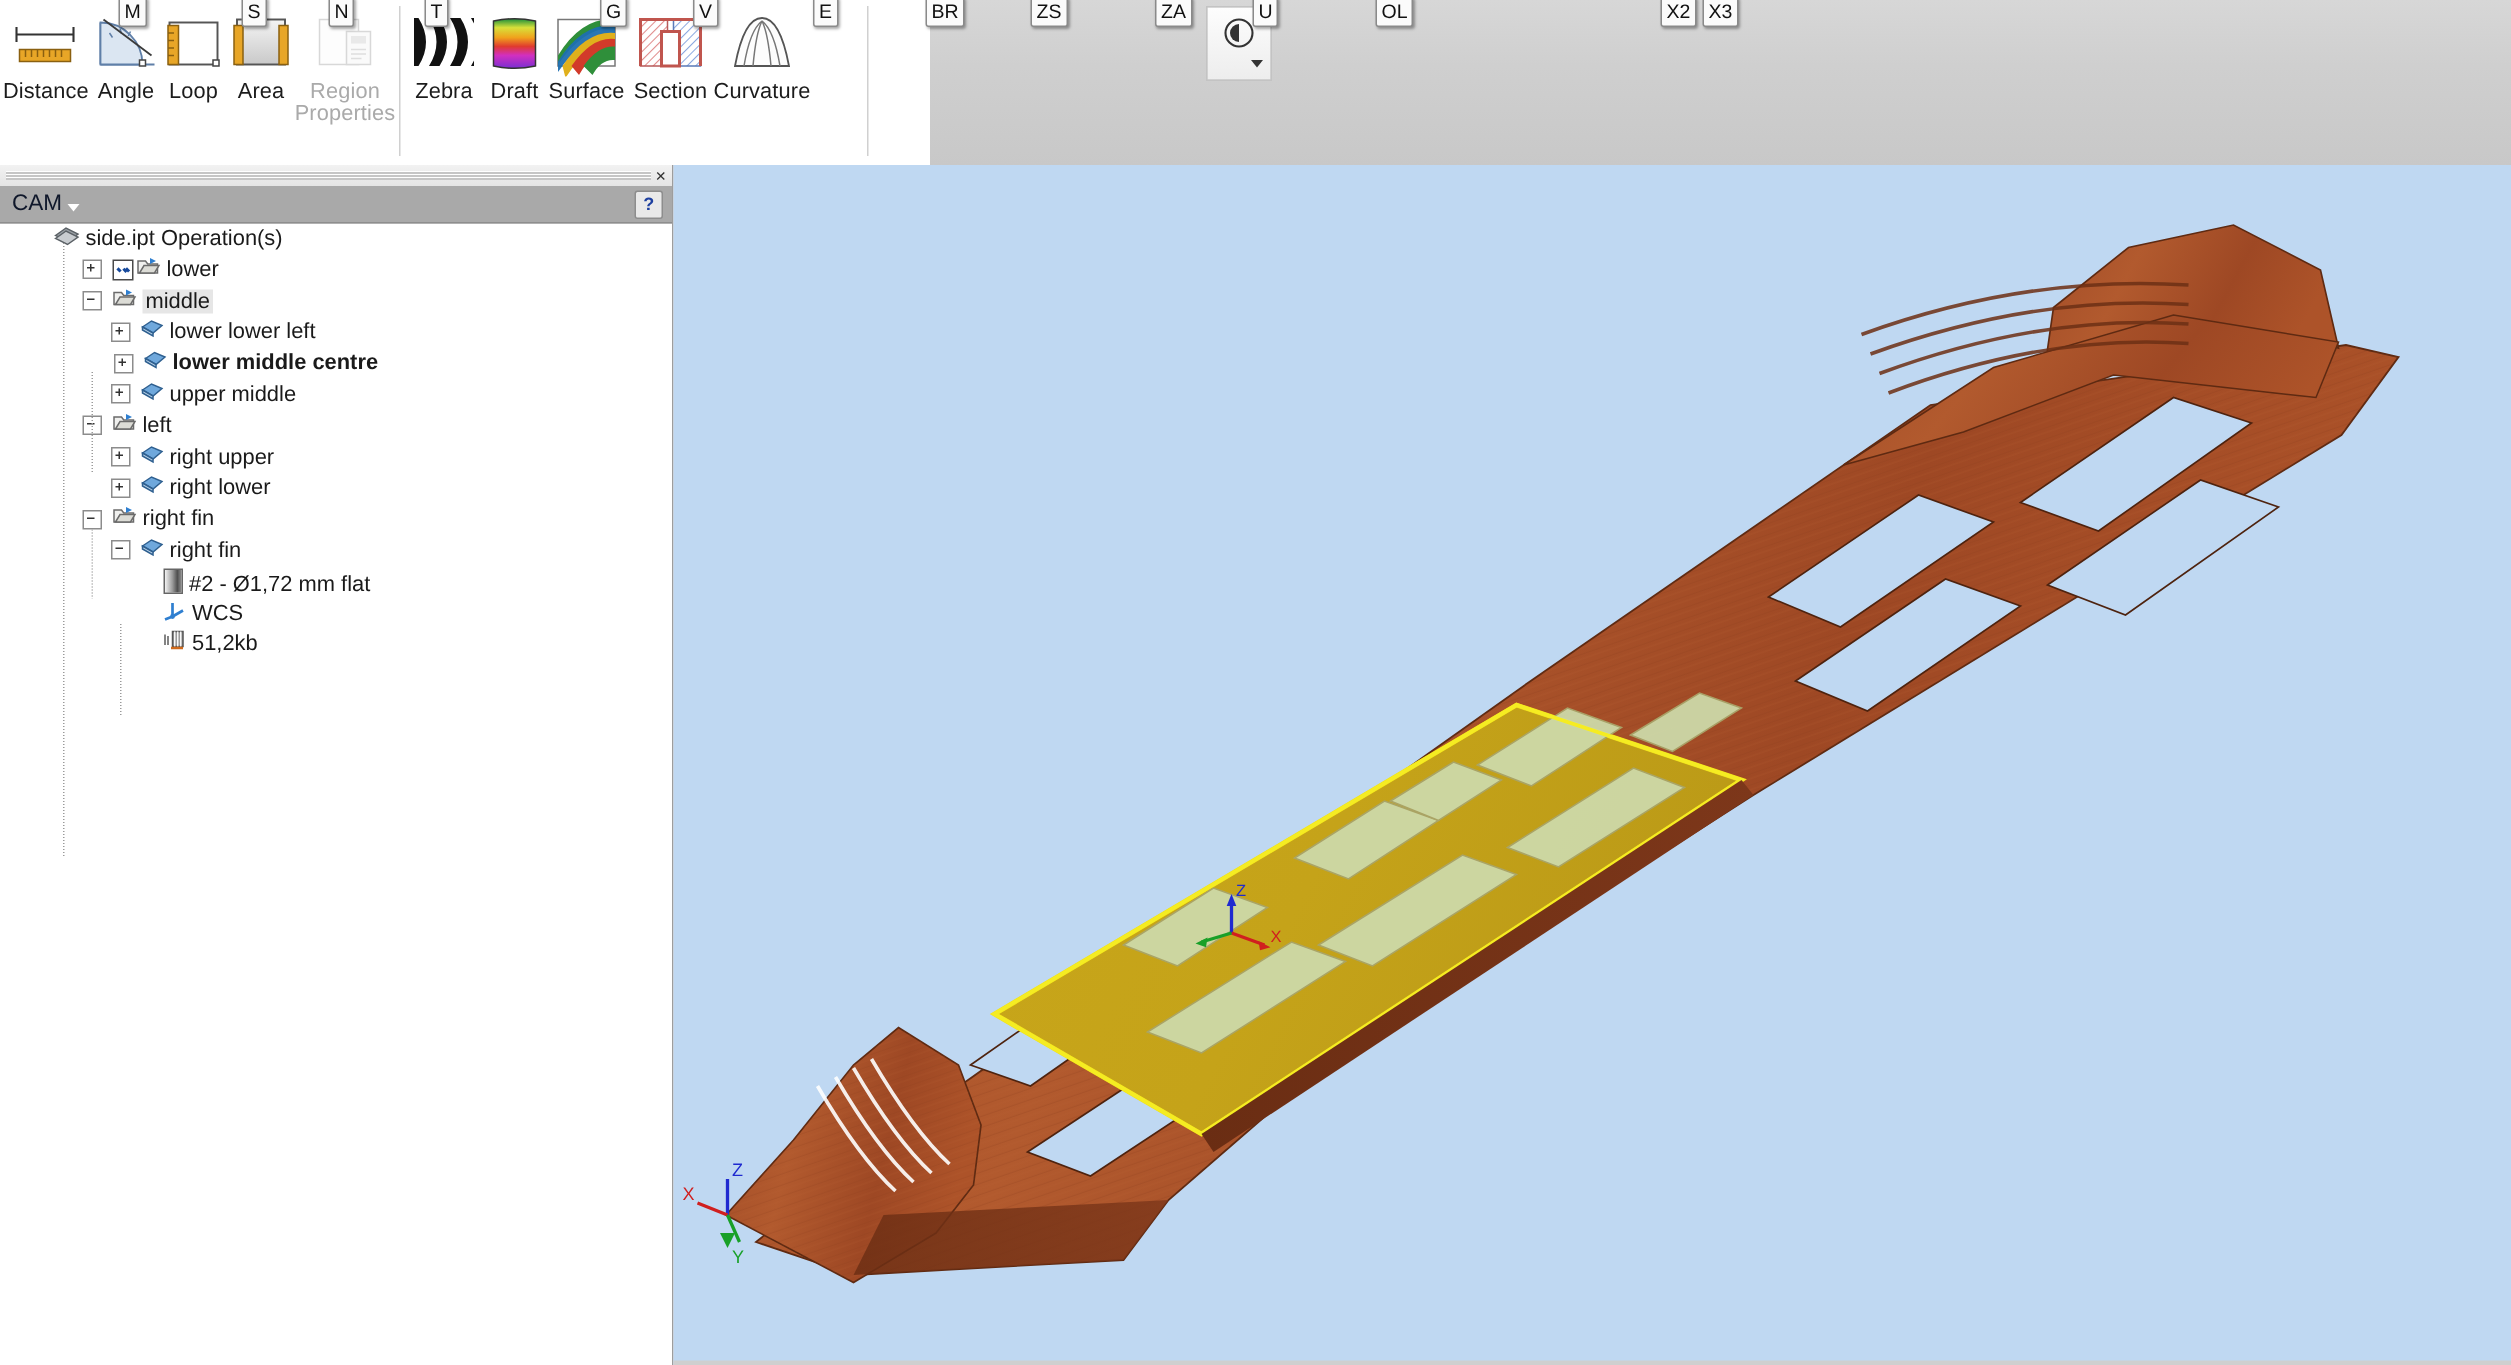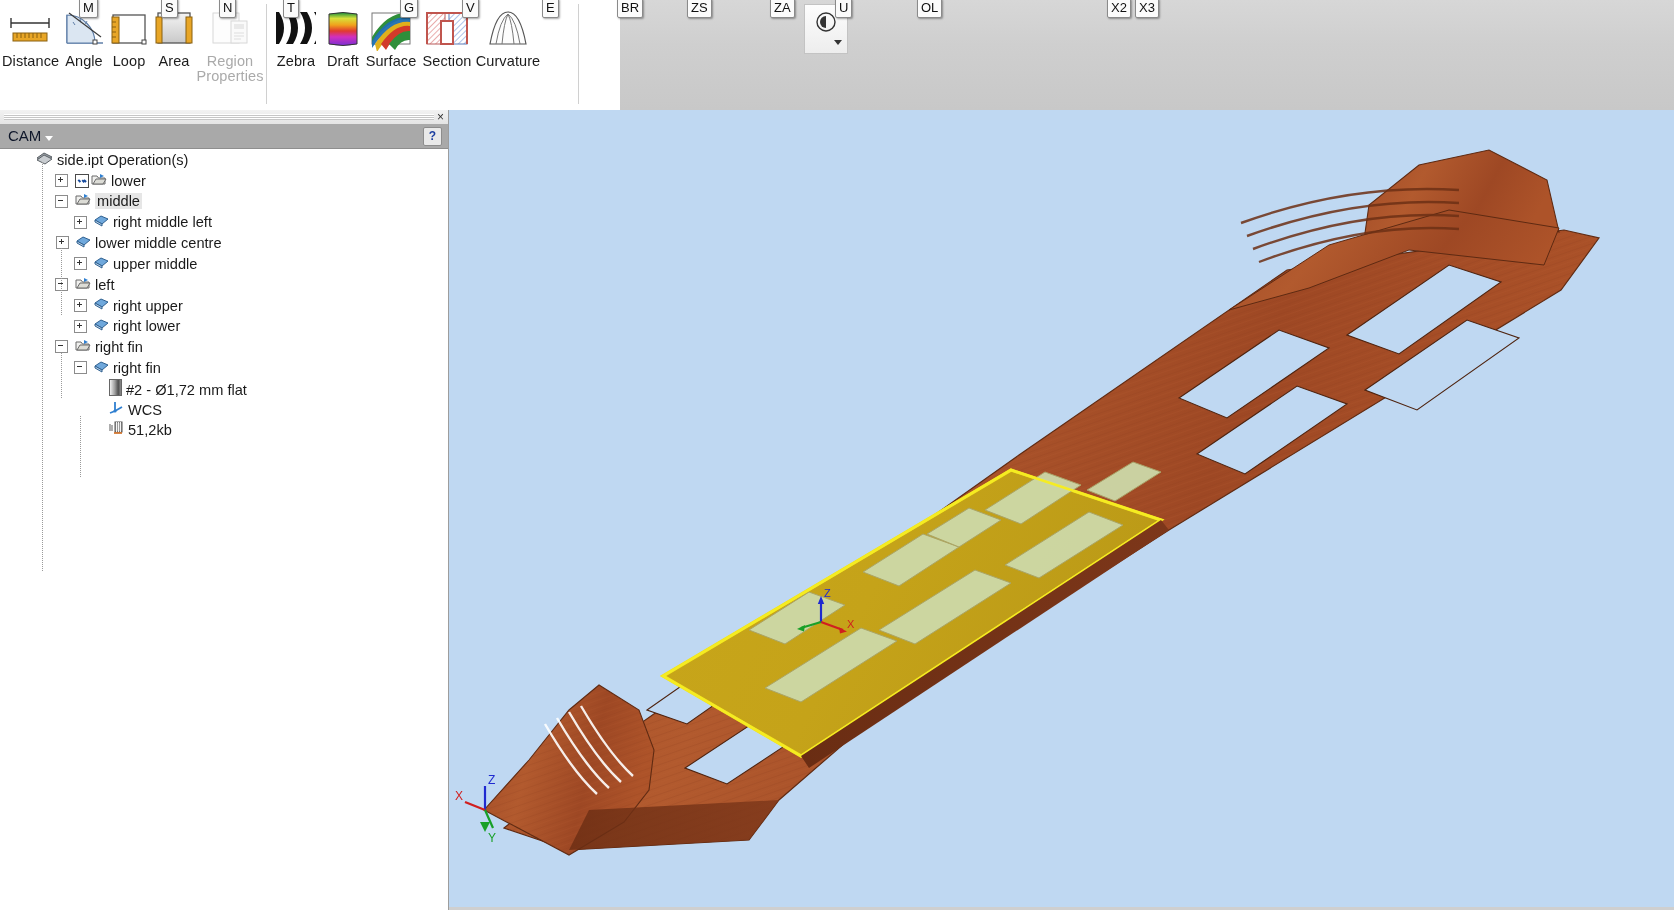--- a/index.html
+++ b/index.html
@@ -332,24 +332,24 @@
           <div style="position: absolute; left: 23px; top: 2px; white-space: nowrap;"><span class="expander"></span><span class="spacer" style="width: 4px;"></span><span class="ico"><svg class="ico-setup" width="16" height="13" viewBox="0 0 16 13">
                 <path d="M1 11 L1 3 L6 3 L7.5 5 L14 5 L14 11 Z" fill="#f0f0ee" stroke="#6b6b6b"></path>
                 <path d="M2 11 L5 6 L15 6 L12 11 Z" fill="#dcdcd6" stroke="#6b6b6b"></path>
                 <path d="M9 1 l4 2 l-4 2 z" fill="#2f7fd0"></path>
               </svg></span><span class="label sel">middle</span></div>
         </div>
         <div class="row">
           <div style="position: absolute; left: 42px; top: 2px; white-space: nowrap;"><span class="expander plus"></span><span class="spacer" style="width: 4px;"></span><span class="ico"><svg class="ico-op" width="15" height="13" viewBox="0 0 15 13">
                 <polygon points="1,6 7,2 14,5 8,10" fill="#6fa8dc" stroke="#2f6090"></polygon>
                 <polygon points="1,6 8,10 8,12 1,8" fill="#bdd5ea" stroke="#2f6090"></polygon>
-              </svg></span><span class="label">right middle left</span></div>
-        </div>
-        <div class="row">
-          <div style="position: absolute; left: 24px; top: 2px; white-space: nowrap;"><span class="expander plus"></span><span class="spacer" style="width: 4px;"></span><span class="ico"><svg class="ico-op" width="15" height="13" viewBox="0 0 15 13">
+              </svg></span><span class="label">lower lower left</span></div>
+        </div>
+        <div class="row">
+          <div style="position: absolute; left: 44px; top: 2px; white-space: nowrap; font-weight: bold;"><span class="expander plus"></span><span class="spacer" style="width: 4px;"></span><span class="ico"><svg class="ico-op" width="15" height="13" viewBox="0 0 15 13">
                 <polygon points="1,6 7,2 14,5 8,10" fill="#6fa8dc" stroke="#2f6090"></polygon>
                 <polygon points="1,6 8,10 8,12 1,8" fill="#bdd5ea" stroke="#2f6090"></polygon>
               </svg></span><span class="label">lower middle centre</span></div>
         </div>
         <div class="row">
           <div style="position: absolute; left: 42px; top: 2px; white-space: nowrap;"><span class="expander plus"></span><span class="spacer" style="width: 4px;"></span><span class="ico"><svg class="ico-op" width="15" height="13" viewBox="0 0 15 13">
                 <polygon points="1,6 7,2 14,5 8,10" fill="#6fa8dc" stroke="#2f6090"></polygon>
                 <polygon points="1,6 8,10 8,12 1,8" fill="#bdd5ea" stroke="#2f6090"></polygon>
               </svg></span><span class="label">upper middle</span></div>
         </div>

